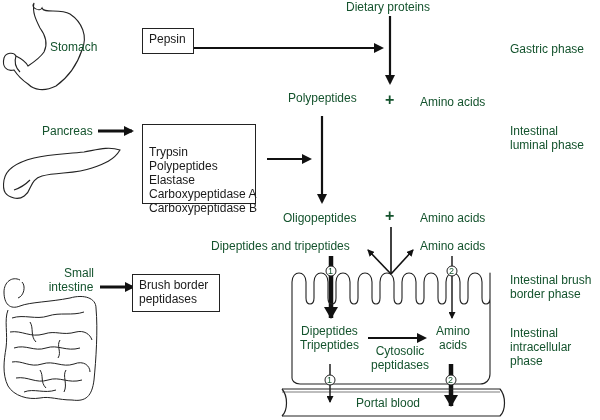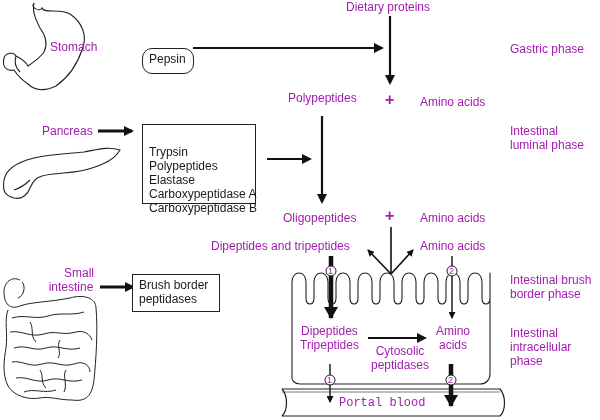--- a/index.html
+++ b/index.html
@@ -1,19 +1,19 @@
 <!DOCTYPE html>
 <html><head>
 <meta charset="utf-8">
 <style>
   html, body { margin:0; padding:0; background:#ffffff; }
   body { width:600px; height:420px; position:relative; overflow:hidden;
          font-family:"Liberation Sans", sans-serif; color:#1a1a1a; }
   svg#art { position:absolute; left:0; top:0; }
-  .t { position:absolute; font-size:12px; line-height:14px; white-space:nowrap; color:#a21caf; }
+  .t { position:absolute; font-size:12px; line-height:14px; white-space:nowrap; color:#14532d; }
   .box { position:absolute; border:1.2px solid #222; background:#fff; box-sizing:border-box;
          font-size:12px; line-height:14px; padding:3px 6px; }
   .box div { white-space:nowrap; }
   .plus { font-weight:bold; font-size:16px; }
 </style>
 </head>
 <body>
 
 <svg id="art" width="600" height="420" viewBox="0 0 600 420">
   <defs>
@@ -113,21 +113,21 @@
 <span class="t" style="left:327px;top:373px;font-size:9px;line-height:14px;">1</span>
 <span class="t" style="left:448px;top:373px;font-size:9px;line-height:14px;">2</span>
 
 <span class="t" style="left:50px;top:40px;">Stomach</span>
 <span class="t" style="left:42px;top:124px;">Pancreas</span>
 <div class="t" style="left:48px;top:266px;text-align:center;">
   <div style="padding-left:16px">Small</div>
   <div>intestine</div>
 </div>
 
-<div class="box" style="left:142px;top:48px;width:52px;height:26px;border-radius:10px;">
+<div class="box" style="left:142px;top:28px;width:52px;height:26px;">
   <div>Pepsin</div>
 </div>
 <div class="box" style="left:142px;top:124px;width:114px;height:80px;padding-top:20px;">
   <div>Trypsin</div>
   <div>Polypeptides</div>
   <div>Elastase</div>
   <div>Carboxypeptidase A</div>
   <div>Carboxypeptidase B</div>
 </div>
 <div class="box" style="left:132px;top:274px;width:88px;height:38px;">
@@ -150,21 +150,21 @@
   <div>Tripeptides</div>
 </div>
 <div class="t" style="left:436px;top:324px;text-align:center;">
   <div>Amino</div>
   <div>acids</div>
 </div>
 <div class="t" style="left:371px;top:344px;text-align:center;">
   <div>Cytosolic</div>
   <div>peptidases</div>
 </div>
-<span class="t" style="left:339px;top:396px;font-family:Liberation Mono, monospace;">Portal blood</span>
+<span class="t" style="left:356px;top:396px;">Portal blood</span>
 
 <div class="t" style="left:510px;top:42px;">
   <div>Gastric phase</div>
 </div>
 <div class="t" style="left:510px;top:124px;">
   <div>Intestinal</div>
   <div>luminal phase</div>
 </div>
 <div class="t" style="left:510px;top:273px;">
   <div>Intestinal brush</div>

